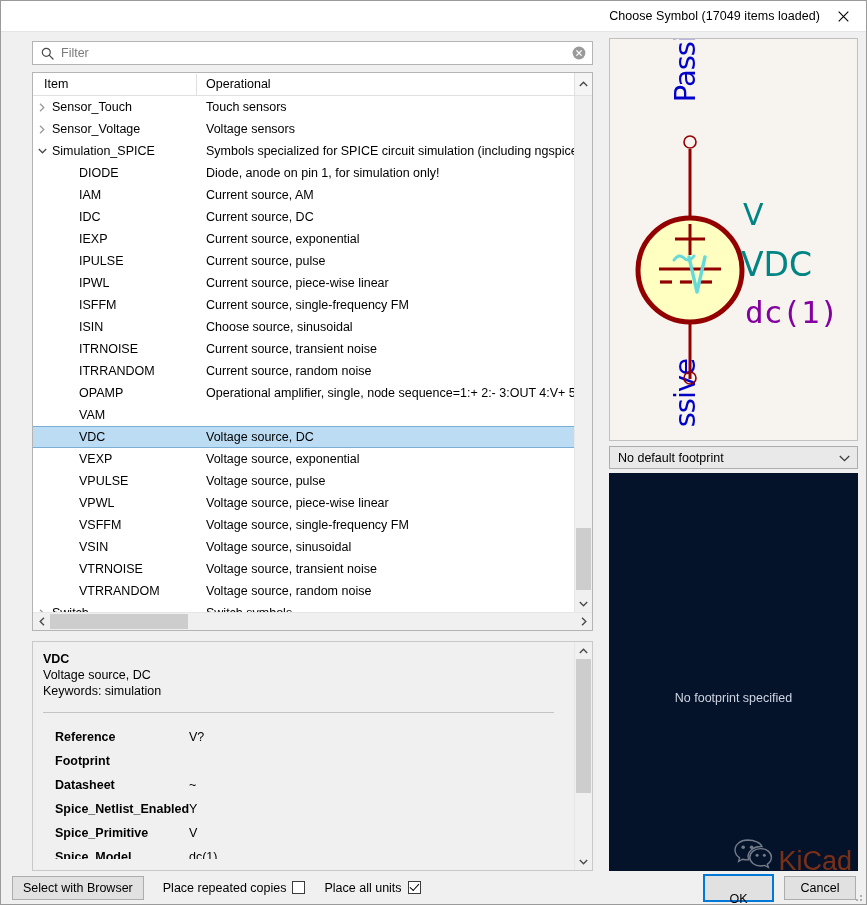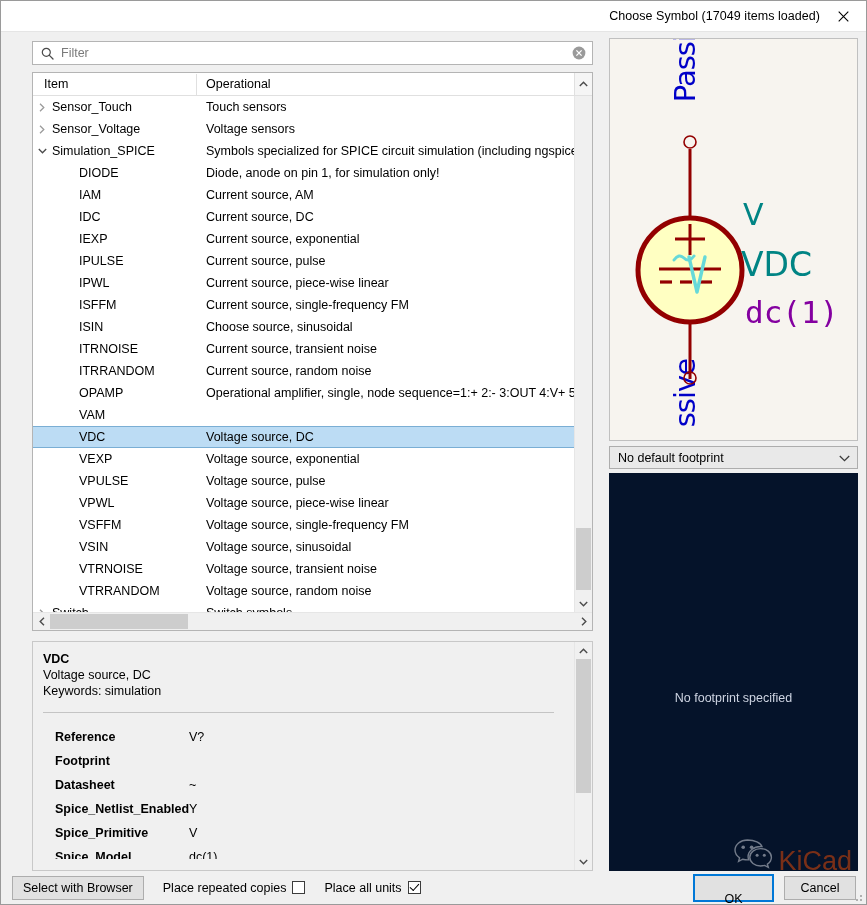--- a/index.html
+++ b/index.html
@@ -420,21 +420,21 @@
     border-width: 0 1.6px 1.6px 0;
     transform: rotate(42deg) translate(-1px,-1px);
   }
   #bottom-right {
     margin-left: auto;
     display: flex;
     align-items: center;
     gap: 10px;
   }
   #ok-btn {
-    width: 81px;
+    width: 71px;
     height: 24px;
     line-height: 22px;
     text-align: center;
     padding: 12px;
     border: 2px solid #0078d7;
     background: #e1e1e1;
   }
   #cancel-btn {
     width: 72px;
     height: 24px;

